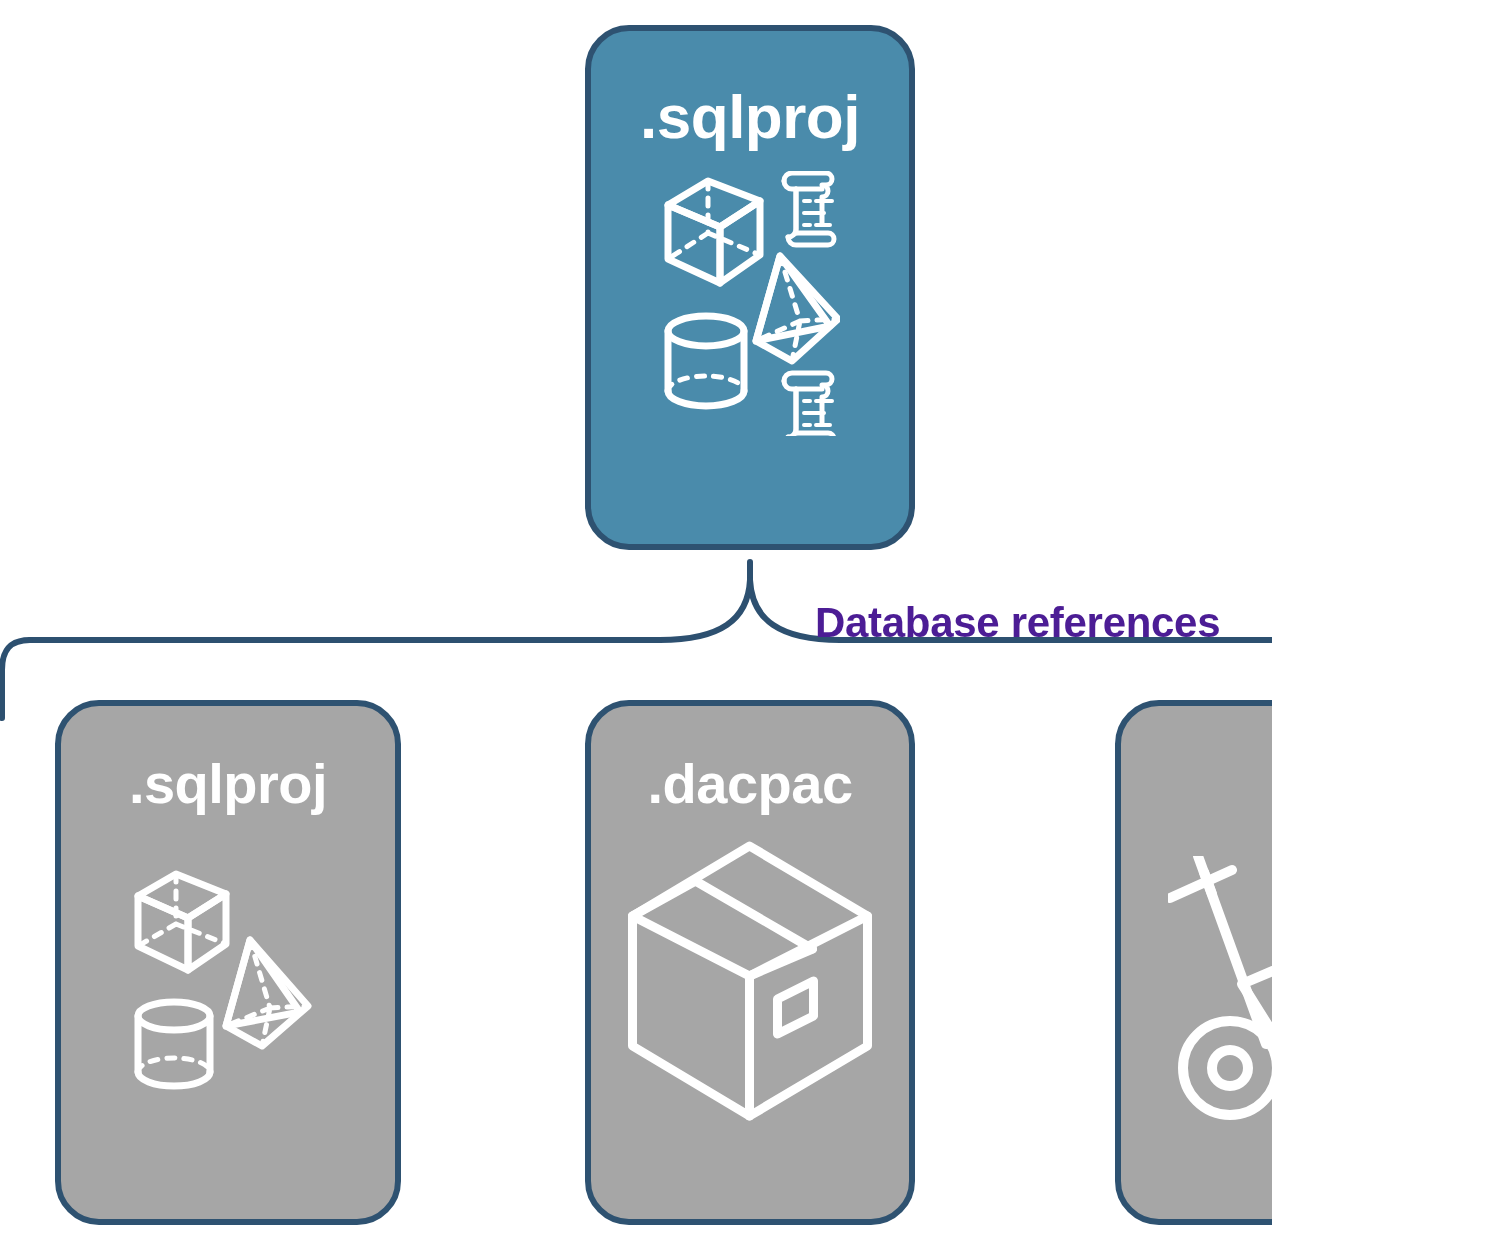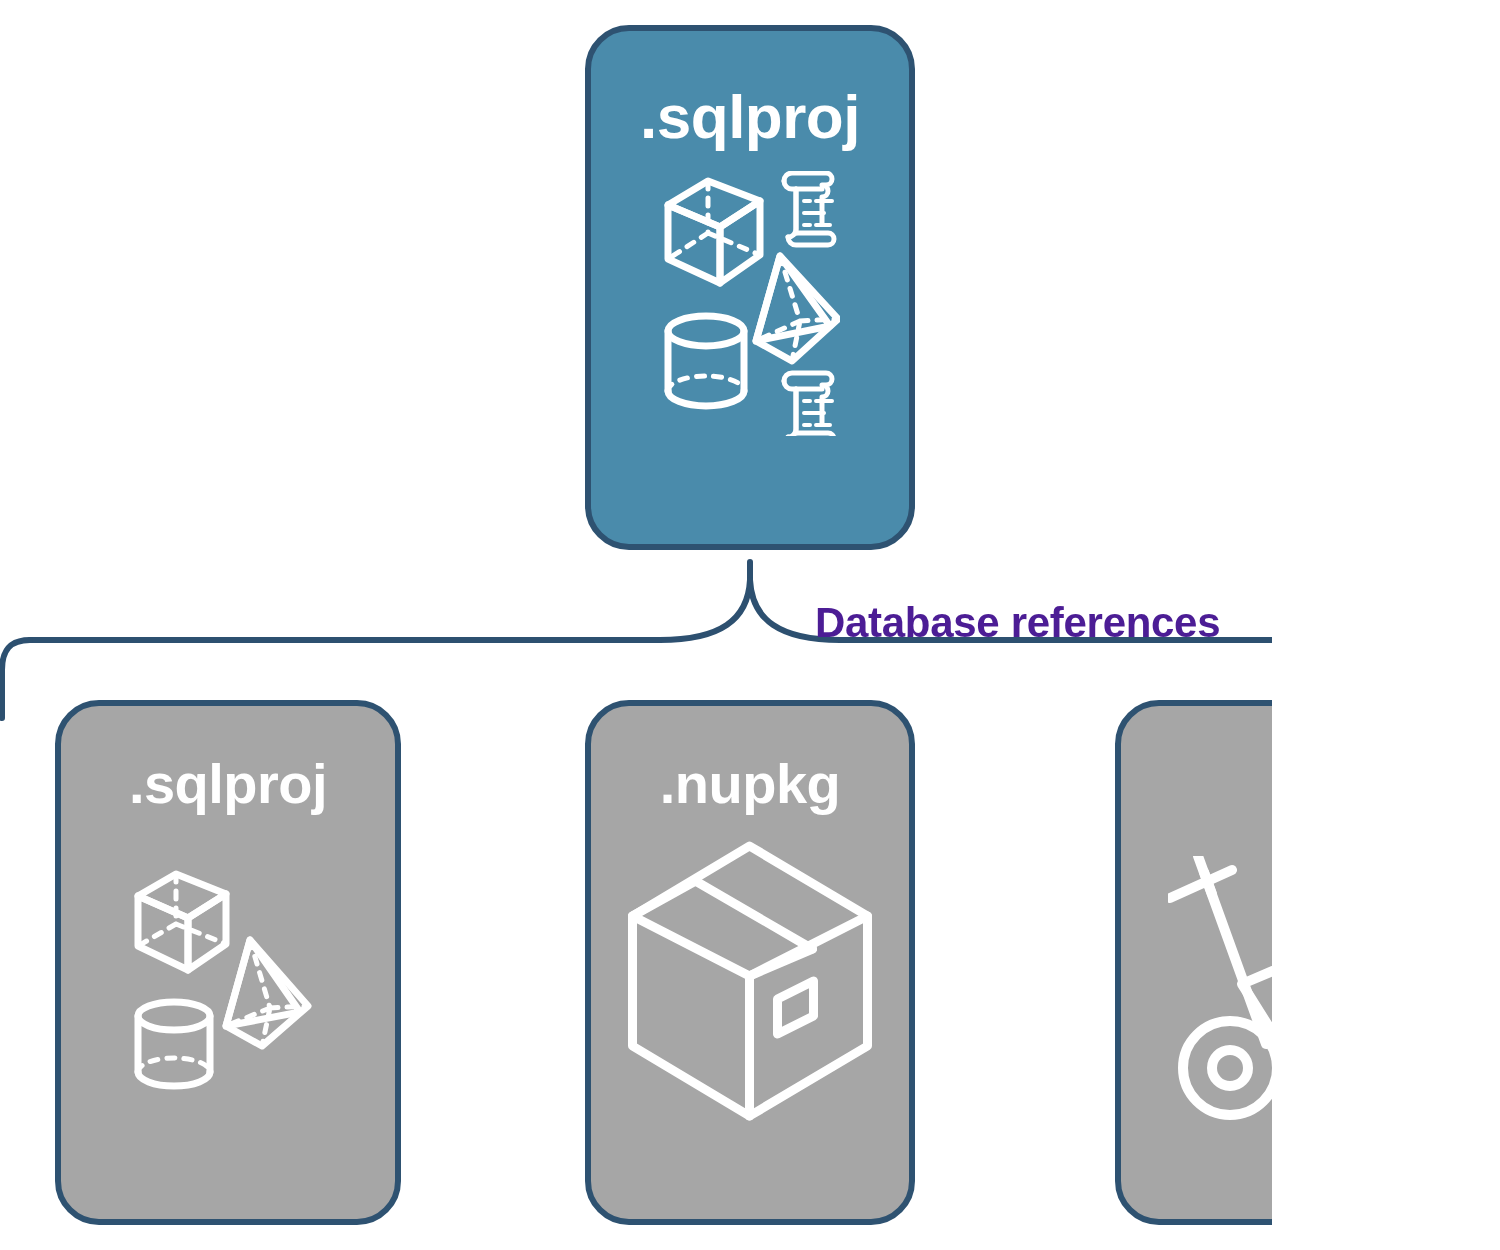--- a/index.html
+++ b/index.html
@@ -177,21 +177,21 @@
         <path d="M10 206 a36 14 0 0 1 72 0" stroke-dasharray="8 9" stroke-width="5"></path>
 
         <path d="M122 74 L172 146 L98 160 Z"></path>
         <path d="M122 74 L98 160 L134 180 L180 140 Z"></path>
         <path d="M122 74 L142 142 M142 142 L98 160 M142 142 L180 140 M142 142 L134 180" stroke-dasharray="8 9" stroke-width="5"></path>
       </g>
     </svg>
   </div>
 
   <div class="card card-ref" id="card-dacpac">
-    <div class="card-title">.nupkg</div>
+    <div class="card-title">.dacpac</div>
 
     <svg class="card-icon" width="245" height="280" viewBox="0 0 245 280">
       <g fill="none" stroke="#ffffff" stroke-width="9" stroke-linecap="round" stroke-linejoin="round">
 
         <path d="M5 75 L122 5 L240 75 L240 205 L122 275 L5 205 Z"></path>
 
         <path d="M122 135 L122 275"></path>
 
         <path d="M5 75 L122 135 L240 75"></path>
         <path d="M68 40 L185 108"></path>

